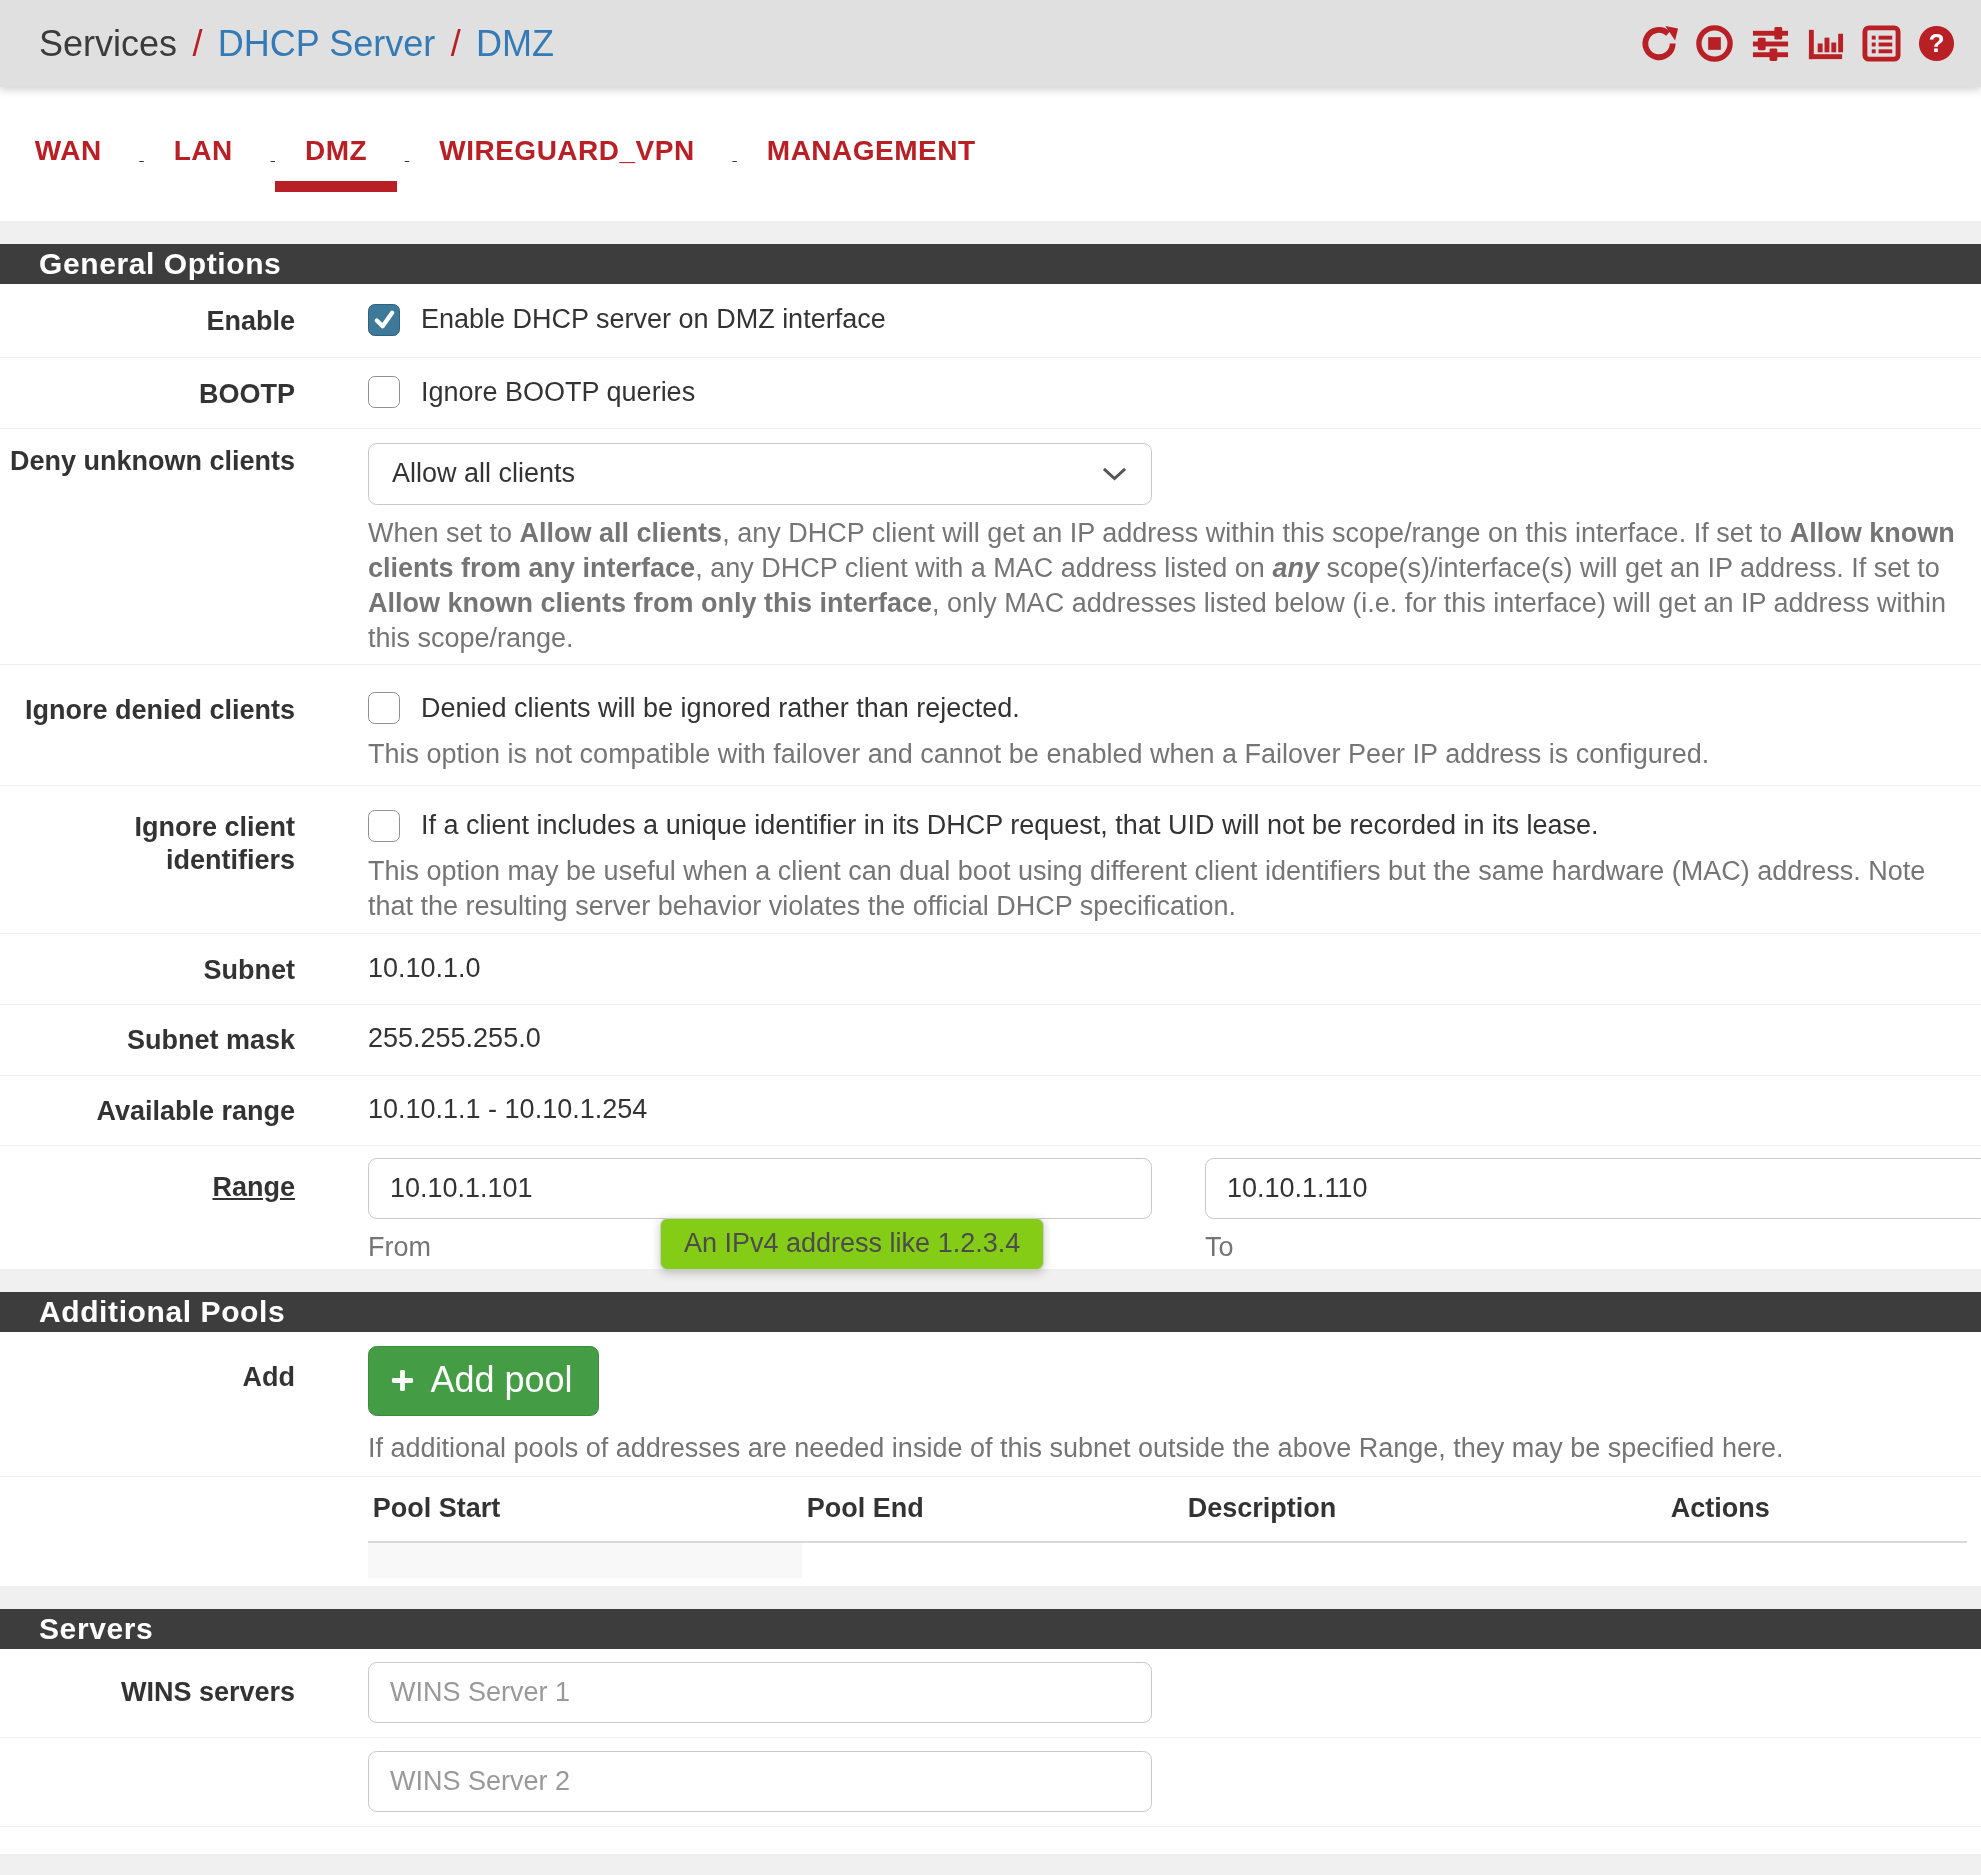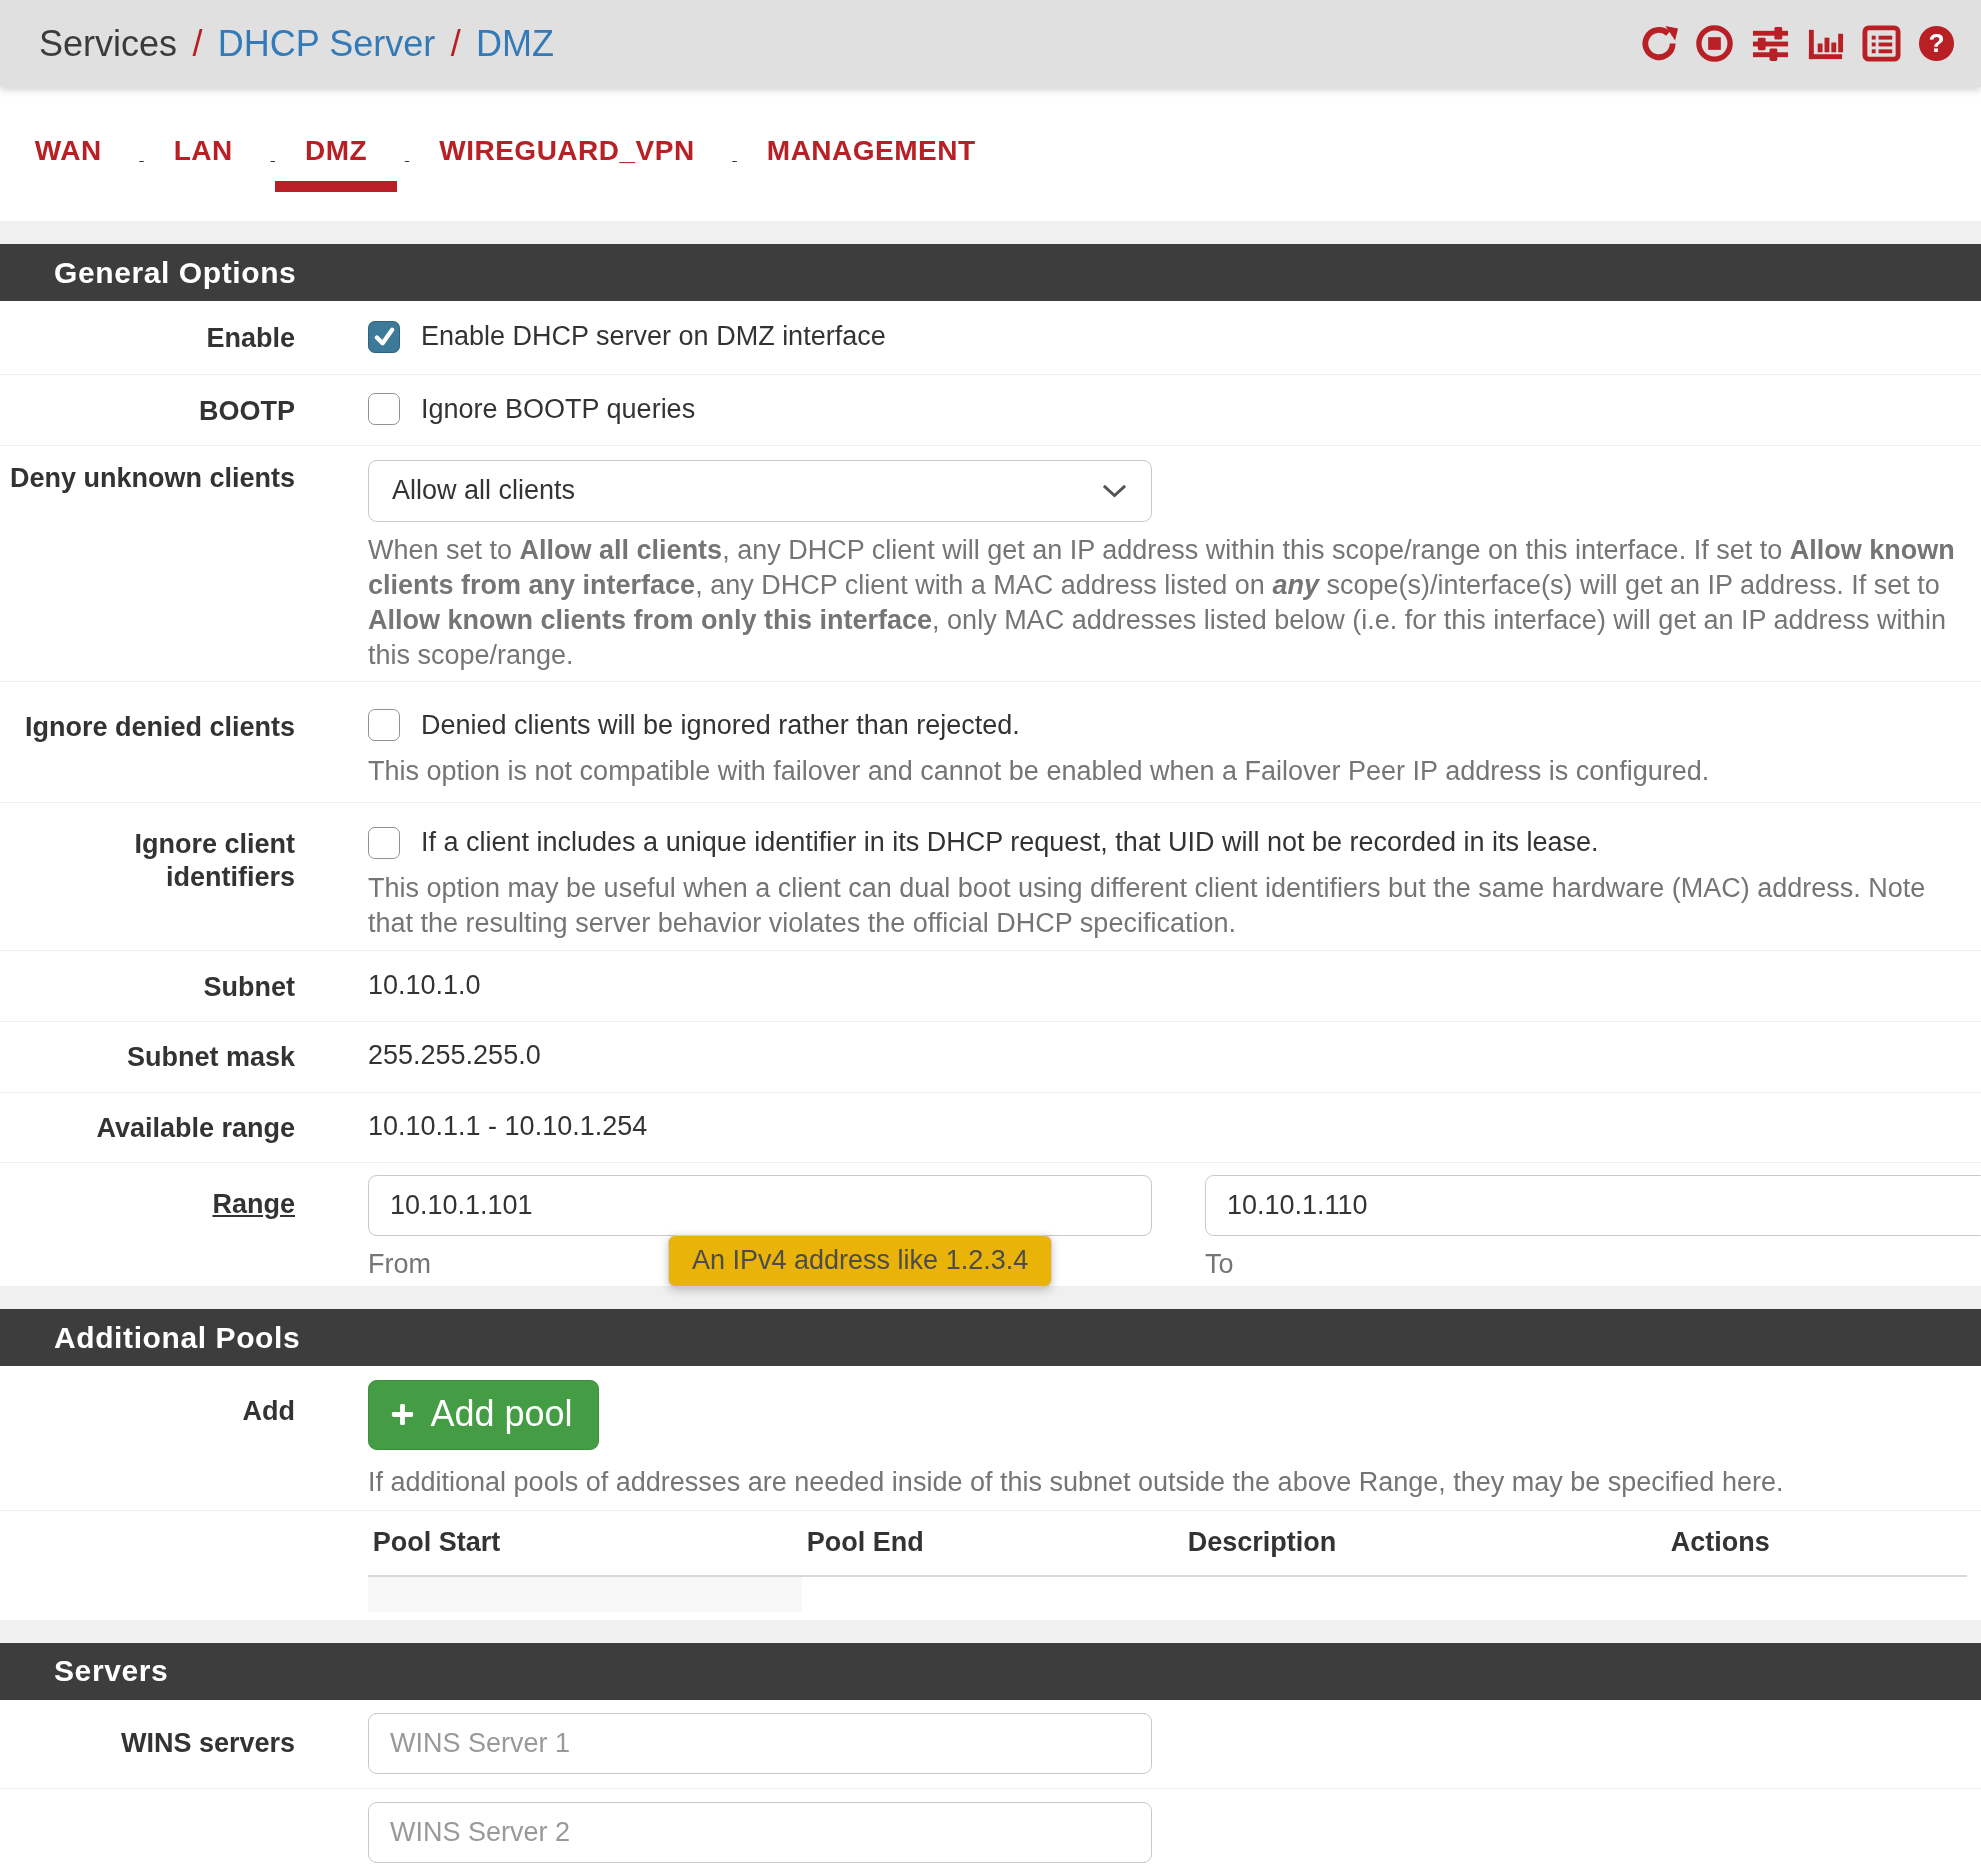--- a/index.html
+++ b/index.html
@@ -49,29 +49,29 @@
     left: 0; right: 0; bottom: 0;
     height: 10.6px;
     background: #b82025;
   }
 
   .gap { height: 23px; }
 
   
   .panel { background: #fff; }
   .panel-heading {
-    height: 57px;
+    height: 40px;
     background: #3d3d3d;
     color: #fff;
     font-size: 30px;
     font-weight: bold;
     letter-spacing: 0.6px;
     display: flex;
     align-items: center;
-    padding-left: 54px;
+    padding-left: 39px;
   }
   .frow {
     display: flex;
     padding: 19.3px 14.5px 17.4px 0;
     border-bottom: 1.9px solid #f0f0f0;
     background: #fff;
   }
   .frow:last-child { border-bottom: 0; }
   .flabel {
     flex: none;
@@ -134,22 +134,22 @@
     font-family: "Liberation Sans", sans-serif;
     outline: none;
   }
   .txtinput::placeholder { color: #999; }
 
   .range-grid { display: flex; gap: 53px; position: relative; align-items: center; }
   .range-col  { position: relative; }
   .subtext { color: #757575; margin-top: 11.6px; font-size: 27px; }
   .tooltip {
     position: absolute;
-    left: 300px; top: 60px;
-    background: #eab308;
+    left: 292px; top: 60px;
+    background: #84cc16;
     border: 1px solid #cdcdcd;
     border-radius: 7.7px;
     box-shadow: 0 2.9px 9.7px rgba(0,0,0,.22);
     padding: 7.7px 23px 9.7px;
     font-size: 27px;
     color: #4c4c4c;
     white-space: nowrap;
     z-index: 6;
   }
 

